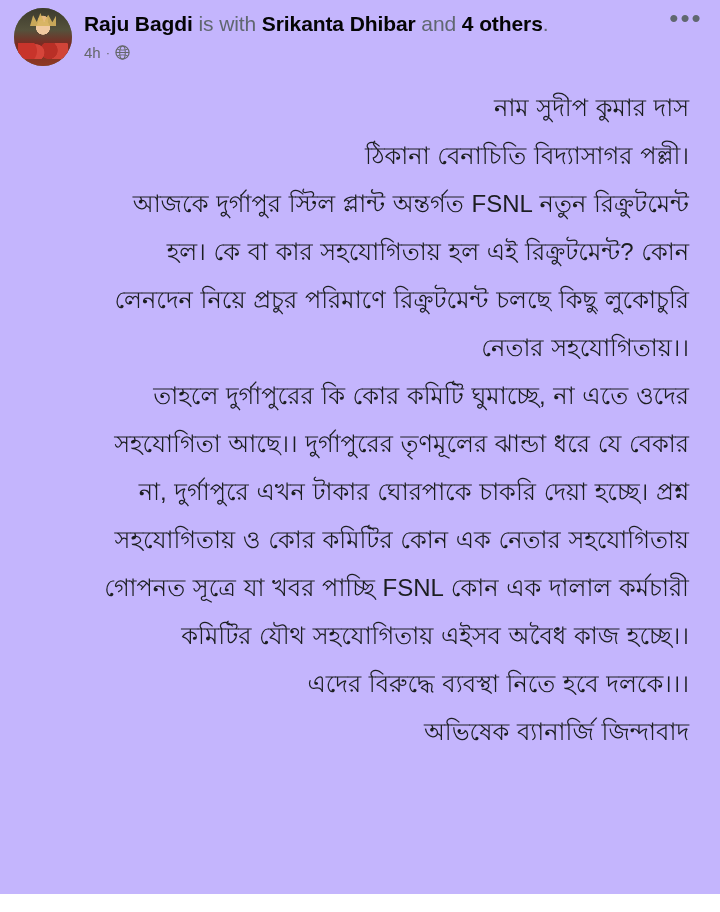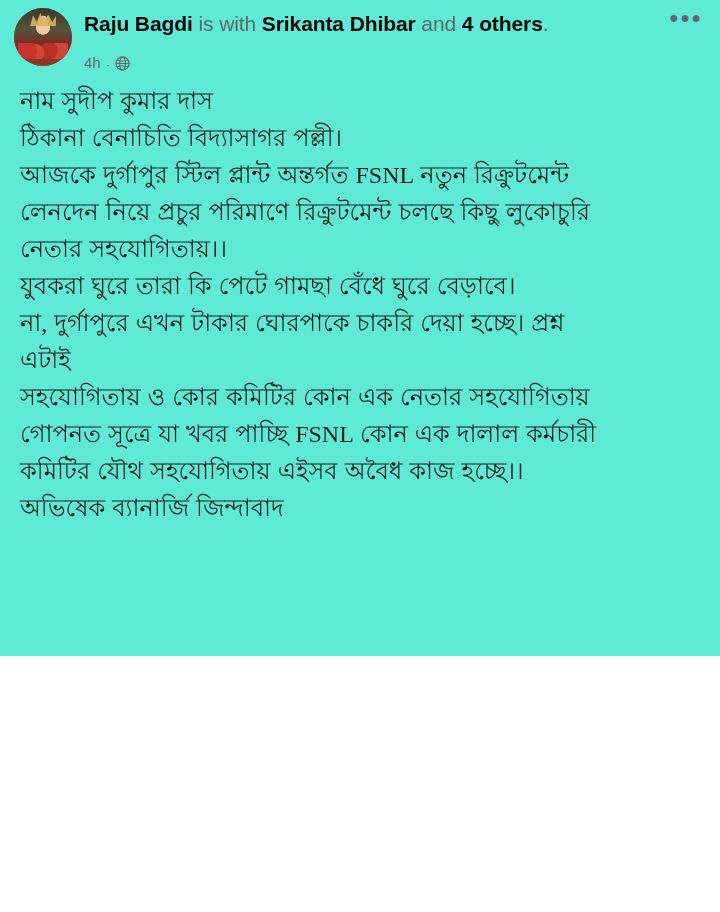--- a/index.html
+++ b/index.html
@@ -7,22 +7,22 @@
     margin: 0;
     padding: 0;
     width: 720px;
     height: 912px;
     background: #ffffff;
     font-family: "Liberation Sans", sans-serif;
     overflow: hidden;
   }
   .post {
     width: 720px;
-    height: 656px;
-    background: #5eead4;
+    height: 894px;
+    background: #c4b5fd;
     position: relative;
   }
   .post-header {
     display: flex;
     align-items: flex-start;
     padding: 8px 14px 0 14px;
   }
   .avatar {
     width: 58px;
     height: 58px;
@@ -74,22 +74,22 @@
     color: #606770;
     font-weight: 400;
     letter-spacing: -.1px;
   }
   .name-line .strong {
     color: #050505;
     font-weight: 700;
   }
   .meta-line {
     display: flex;
-    align-items: flex-end;
-    margin-top: 16px;
+    align-items: center;
+    margin-top: 6px;
     color: #65676b;
     font-size: 15px;
   }
   .meta-line .dot {
     margin: 0 5px;
     font-size: 13px;
     line-height: 1;
   }
   .globe {
     width: 15px;
@@ -108,27 +108,28 @@
     font-size: 26px;
     line-height: 16px;
     letter-spacing: 2px;
     cursor: pointer;
     padding-top: 2px;
   }
   .post-body {
     padding: 10px 16px 0 16px;
   }
   .post-body p {
-    margin: 4px;
-    font-family: Liberation Serif, serif;
+    margin: 15px;
+    font-family: Liberation Sans, sans-serif;
     font-size: 24px;
     line-height: 33px;
     color: #1c1e21;
     letter-spacing: 0px;
     word-spacing: 1px;
+    text-align: right;
   }
 </style>
 </head>
 <body>
 
 <div class="post">
 
   <div class="post-header">
     <div class="avatar">
       <div class="idol"></div>
@@ -161,24 +162,26 @@
 
     <div class="more-btn">
       <span>•••</span>
     </div>
   </div>
 
   <div class="post-body">
     <p>নাম সুদীপ কুমার দাস</p>
     <p>ঠিকানা বেনাচিতি বিদ্যাসাগর পল্লী।</p>
     <p>আজকে দুর্গাপুর স্টিল প্লান্ট অন্তর্গত FSNL নতুন রিক্রুটমেন্ট</p>
+    <p>হল। কে বা কার সহযোগিতায় হল এই রিক্রুটমেন্ট? কোন</p>
     <p>লেনদেন নিয়ে প্রচুর পরিমাণে রিক্রুটমেন্ট চলছে কিছু লুকোচুরি</p>
     <p>নেতার সহযোগিতায়।।</p>
-    <p>যুবকরা ঘুরে তারা কি পেটে গামছা বেঁধে ঘুরে বেড়াবে।</p>
+    <p>তাহলে দুর্গাপুরের কি কোর কমিটি ঘুমাচ্ছে, না এতে ওদের</p>
+    <p>সহযোগিতা আছে।। দুর্গাপুরের তৃণমূলের ঝান্ডা ধরে যে বেকার</p>
     <p>না, দুর্গাপুরে এখন টাকার ঘোরপাকে চাকরি দেয়া হচ্ছে। প্রশ্ন</p>
-    <p>এটাই</p>
     <p>সহযোগিতায় ও কোর কমিটির কোন এক নেতার সহযোগিতায়</p>
     <p>গোপনত সূত্রে যা খবর পাচ্ছি FSNL কোন এক দালাল কর্মচারী</p>
     <p>কমিটির যৌথ সহযোগিতায় এইসব অবৈধ কাজ হচ্ছে।।</p>
+    <p>এদের বিরুদ্ধে ব্যবস্থা নিতে হবে দলকে।।।</p>
     <p>অভিষেক ব্যানার্জি জিন্দাবাদ</p>
   </div>
 
 </div>
 
 </body></html>

